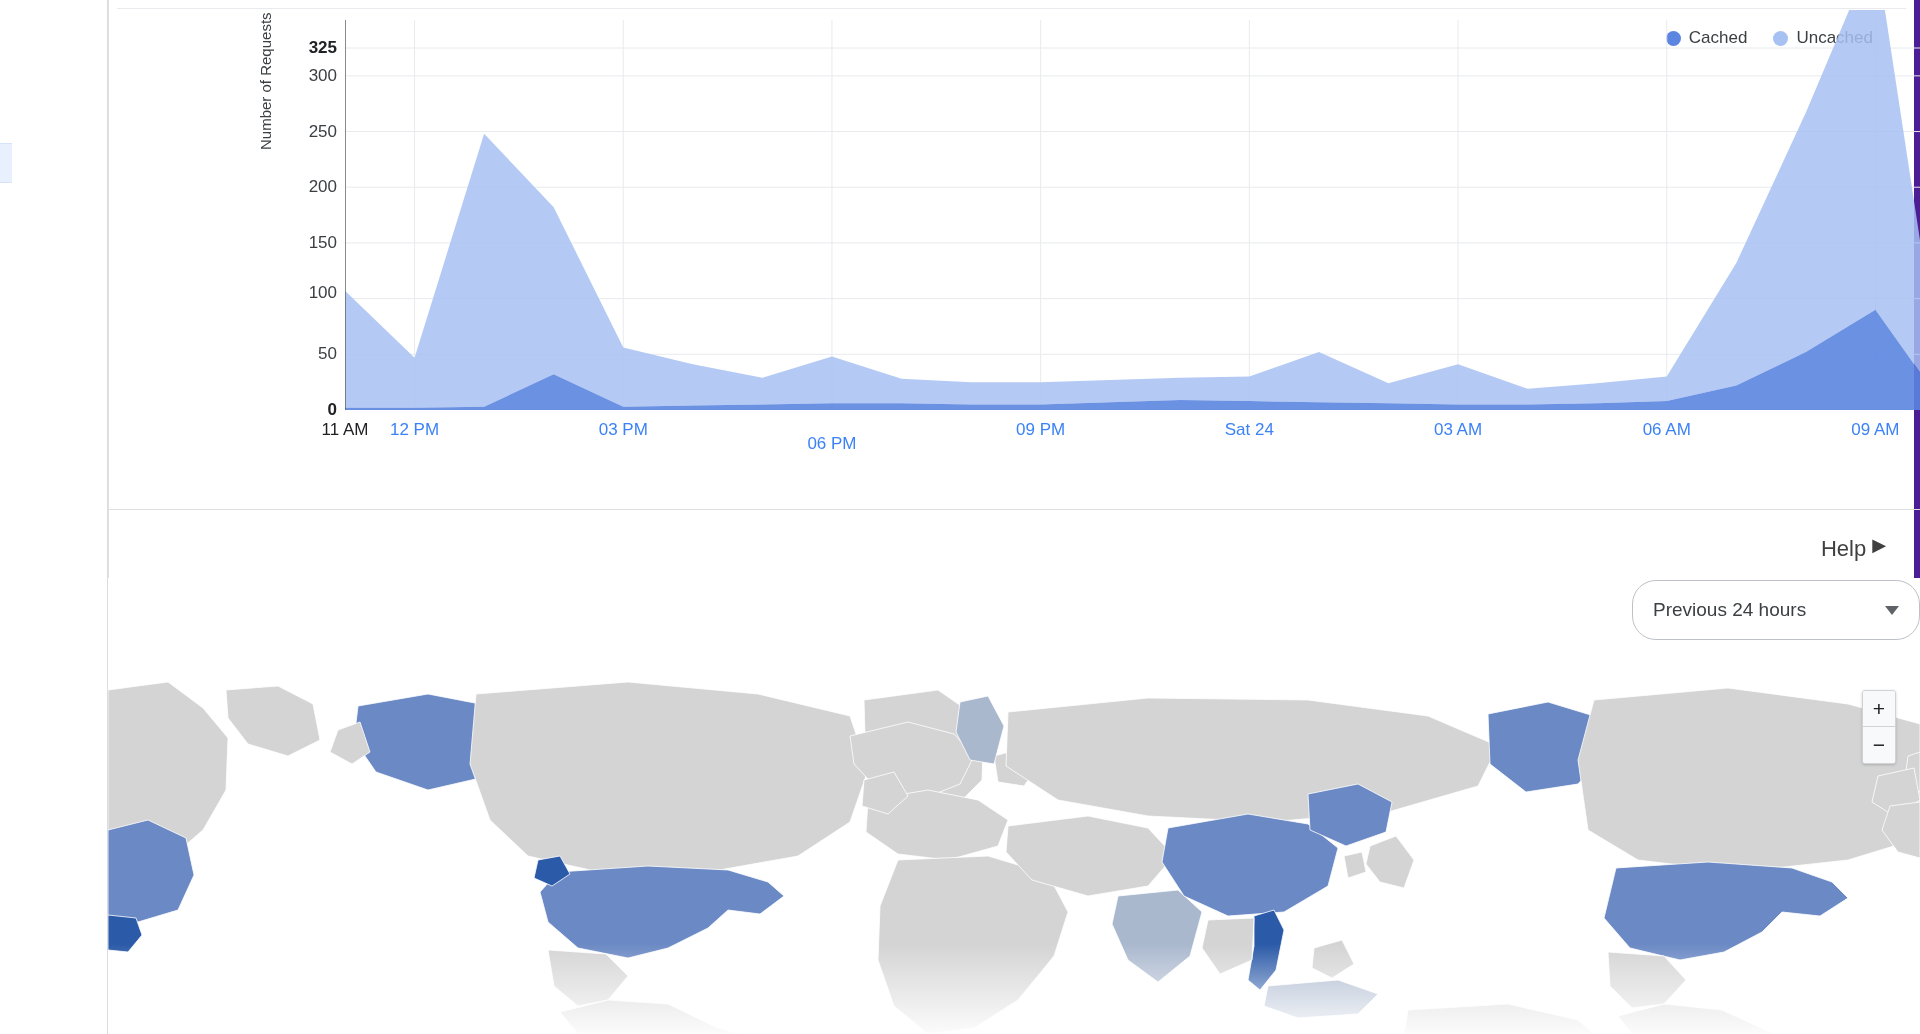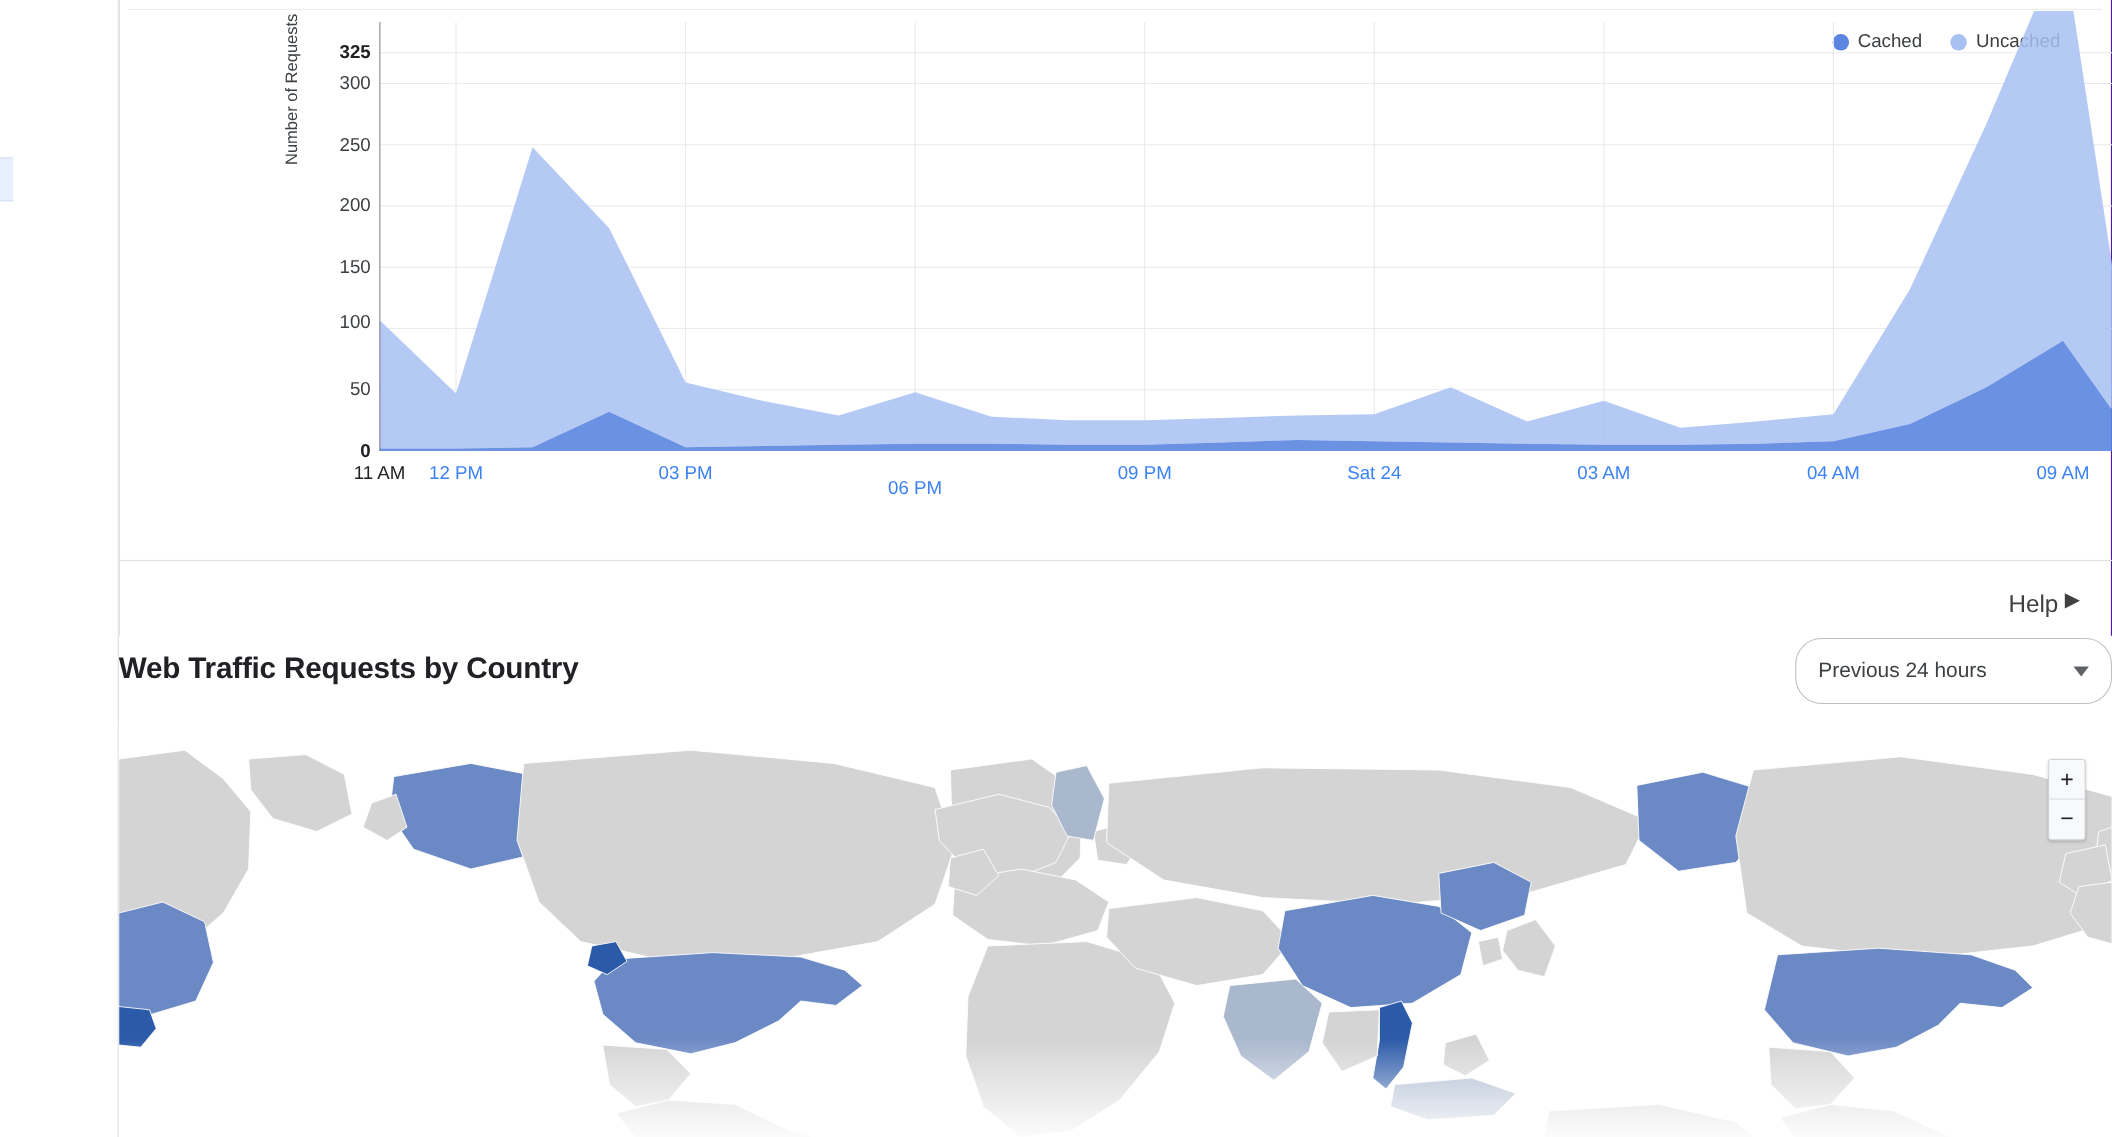--- a/index.html
+++ b/index.html
@@ -15,21 +15,21 @@
   
   .left-strip { position:absolute; left:0; top:0; width:108px; height:1034px; background:#fff; }
   .left-strip-border { position:absolute; left:107px; top:0; width:1px; height:1034px; background:#dadce0; }
   .left-strip-chip { position:absolute; left:0; top:143px; width:12px; height:40px; background:#e8f0fe; border-top:1px solid #d6e2f7; border-bottom:1px solid #d6e2f7;}
 
   
   .chart-card {
     position:absolute; left:108px; top:0; width:1812px; height:578px;
     background:#fff;
     border-left:1px solid #e0e0e0;
-    border-right:1px solid #4c1d95;
+    border-right:6px solid #4c1d95;
   }
   .card-top-rule { position:absolute; left:8px; top:8px; right:8px; height:1px; background:#e8eaed; }
 
   .chart-area { position:absolute; left:0; top:10px; width:1812px; height:490px; }
 
   
   .legend { position:absolute; right:48px; top:18px; display:flex; gap:26px; align-items:center; }
   .legend-item { display:flex; align-items:center; gap:8px; }
   .legend-dot { width:15px; height:15px; border-radius:50%; display:inline-block; }
   .legend-label { font-size:17px; color:#3c4043; font-family:"Liberation Sans", sans-serif; }
@@ -171,35 +171,34 @@
             <line x1="0" x2="0" y1="10" y2="400" stroke="#5f6368" stroke-width="1.5"></line>
           </svg>
         <div id="xticks">
             <div class="xtick bold" style="left: 236px; top: 410px;">11 AM</div>
             <div class="xtick" style="left: 305.565px; top: 410px;">12 PM</div>
             <div class="xtick" style="left: 514.261px; top: 410px;">03 PM</div>
             <div class="xtick" style="left: 722.957px; top: 424px;">06 PM</div>
             <div class="xtick" style="left: 931.652px; top: 410px;">09 PM</div>
             <div class="xtick" style="left: 1140.35px; top: 410px;">Sat 24</div>
             <div class="xtick" style="left: 1349.04px; top: 410px;">03 AM</div>
-            <div class="xtick" style="left: 1557.74px; top: 410px;">04 AM</div>
+            <div class="xtick" style="left: 1557.74px; top: 410px;">06 AM</div>
             <div class="xtick" style="left: 1766.43px; top: 410px;">09 AM</div>
           </div>
       </div>
     </div>
 
     <div class="card-footer"></div>
     <div class="help-link">
       <span>Help</span>
       <span class="help-caret">▶</span>
     </div>
   </div>
 
   <div class="section-head">
-    <div class="section-title">Web Traffic Requests by Country</div>
     <div class="range-select">
       <span class="range-select-label">Previous 24 hours</span>
       <span class="range-caret"></span>
     </div>
   </div>
 
   <div class="map-wrap">
     <svg class="map-svg" id="map" width="1812" height="374" viewBox="0 0 1812 374">
         <path d="M0 30 L60 22 L95 48 L120 78 L118 130 L95 170 L60 200 L20 215 L0 225 Z" fill="#d4d4d4" stroke="#ffffff" stroke-width="0.8"></path>
         <path d="M0 170 L40 160 L78 178 L86 215 L70 250 L30 262 L0 258 Z" fill="#6b89c4" stroke="#ffffff" stroke-width="0.8"></path>

